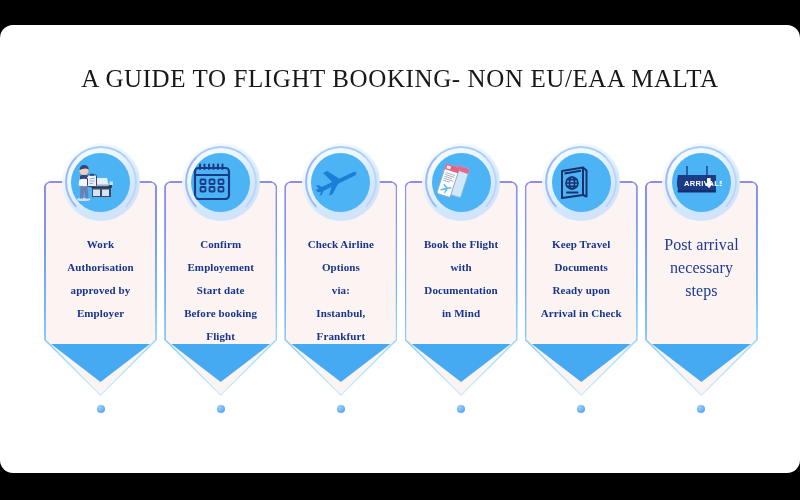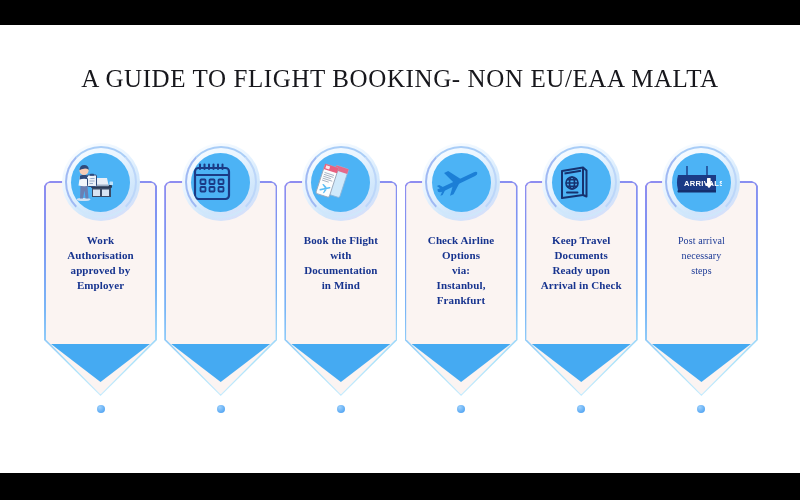--- a/index.html
+++ b/index.html
@@ -23,20 +23,21 @@
 
   
   #canvas {
     position: absolute;
     left: 0;
     top: 25px;
     width: 800px;
     height: 448px;
     background: #ffffff;
     overflow: hidden;
+    border-radius: 13px;
   }
 
   .bar {
     position: absolute;
     left: 0;
     width: 800px;
     background: #000000;
   }
   .bar-top { top: 0; height: 25px; }
   .bar-bottom { top: 473px; height: 27px; }
@@ -115,29 +116,29 @@
   
   .card-text {
     position: absolute;
     left: 2px;
     right: 2px;
     top: 52px;
     text-align: center;
     font-family: "Liberation Serif", "DejaVu Serif", serif;
     font-size: 11px;
     font-weight: bold;
-    line-height: 15px;
+    line-height: 23px;
     color: #17348f;
     white-space: pre-line;
     letter-spacing: 0.1px;
   }
   .card-text.light {
     font-weight: normal;
     color: #1c3a96;
-    font-size: 10px;
+    font-size: 16px;
   }
 
   
   .badge {
     position: absolute;
     left: 50%;
     top: 0;
     transform: translateX(-50%);
     width: 78px;
     height: 78px;
@@ -236,20 +237,25 @@
           </div>
         </div>
         <div class="dot"></div>
       </div>
 
       <div class="step">
         <div class="card-wrap">
           <div class="card-outline"></div>
           <div class="card-fill"></div>
           <div class="card-chevron"></div>
+          <div class="card-text">Confirm
+Employement
+Start date
+Before booking
+Flight</div>
         </div>
         <div class="badge">
           <div class="badge-inner">
             <svg width="42" height="42" viewBox="0 0 42 42">
               <g stroke="#1b3b86" stroke-width="2" fill="none" stroke-linecap="round">
                 <line x1="9" y1="3.5" x2="9" y2="8"></line>
                 <line x1="13.5" y1="3.5" x2="13.5" y2="8"></line>
                 <line x1="18" y1="3.5" x2="18" y2="8"></line>
                 <line x1="22.5" y1="3.5" x2="22.5" y2="8"></line>
                 <line x1="27" y1="3.5" x2="27" y2="8"></line>
@@ -257,20 +263,47 @@
               </g>
               <rect x="4" y="7" width="34" height="31" rx="3.5" fill="none" stroke="#1b3b86" stroke-width="2.2"></rect>
               <line x1="4" y1="14" x2="38" y2="14" stroke="#1b3b86" stroke-width="2"></line>
               <g fill="none" stroke="#1b3b86" stroke-width="1.8">
                 <rect x="9.5" y="18.5" width="5" height="4.5" rx="0.8"></rect>
                 <rect x="18.5" y="18.5" width="5" height="4.5" rx="0.8"></rect>
                 <rect x="27.5" y="18.5" width="5" height="4.5" rx="0.8"></rect>
                 <rect x="9.5" y="26" width="5" height="4.5" rx="0.8"></rect>
                 <rect x="18.5" y="26" width="5" height="4.5" rx="0.8"></rect>
                 <rect x="27.5" y="26" width="5" height="4.5" rx="0.8"></rect>
+              </g>
+            </svg>
+          </div>
+        </div>
+        <div class="dot"></div>
+      </div>
+
+      <div class="step">
+        <div class="card-wrap">
+          <div class="card-outline"></div>
+          <div class="card-fill"></div>
+          <div class="card-chevron"></div>
+          <div class="card-text">Check Airline
+Options
+via:
+Instanbul,
+Frankfurt</div>
+        </div>
+        <div class="badge">
+          <div class="badge-inner">
+            <svg width="48" height="44" viewBox="0 0 48 44">
+              <g transform="rotate(-16 24 22)" fill="#1c7fd6">
+                <path d="M4 24 L44 17.5 q3 -0.4 3 1.6 q0 1.9 -3 2.4 L9.5 27.5 Q5 28 4 26.5 Z"></path>
+                <path d="M22 22.8 L15 10 L19.5 9.3 L30 21 Z"></path>
+                <path d="M20 24.6 L14.5 33.5 L18.3 33 L27 24 Z"></path>
+                <path d="M8.5 25.6 L4.5 20.5 L7 20.2 L12 25 Z"></path>
+                <path d="M8.6 26.6 L5.2 31 L7.6 30.7 L12 26.2 Z"></path>
               </g>
             </svg>
           </div>
         </div>
         <div class="dot"></div>
       </div>
 
       <div class="step">
         <div class="card-wrap">
           <div class="card-outline"></div>
@@ -309,47 +342,20 @@
           </div>
         </div>
         <div class="dot"></div>
       </div>
 
       <div class="step">
         <div class="card-wrap">
           <div class="card-outline"></div>
           <div class="card-fill"></div>
           <div class="card-chevron"></div>
-          <div class="card-text">Check Airline
-Options
-via:
-Instanbul,
-Frankfurt</div>
-        </div>
-        <div class="badge">
-          <div class="badge-inner">
-            <svg width="48" height="44" viewBox="0 0 48 44">
-              <g transform="rotate(-16 24 22)" fill="#1c7fd6">
-                <path d="M4 24 L44 17.5 q3 -0.4 3 1.6 q0 1.9 -3 2.4 L9.5 27.5 Q5 28 4 26.5 Z"></path>
-                <path d="M22 22.8 L15 10 L19.5 9.3 L30 21 Z"></path>
-                <path d="M20 24.6 L14.5 33.5 L18.3 33 L27 24 Z"></path>
-                <path d="M8.5 25.6 L4.5 20.5 L7 20.2 L12 25 Z"></path>
-                <path d="M8.6 26.6 L5.2 31 L7.6 30.7 L12 26.2 Z"></path>
-              </g>
-            </svg>
-          </div>
-        </div>
-        <div class="dot"></div>
-      </div>
-
-      <div class="step">
-        <div class="card-wrap">
-          <div class="card-outline"></div>
-          <div class="card-fill"></div>
-          <div class="card-chevron"></div>
           <div class="card-text">Keep Travel
 Documents
 Ready upon
 Arrival in Check</div>
         </div>
         <div class="badge">
           <div class="badge-inner">
             <svg width="42" height="42" viewBox="0 0 42 42">
               <g fill="none" stroke="#16326f" stroke-width="2" stroke-linejoin="round">
                 <path d="M10 10 L31 6.5 L31 34 L10 37 Z"></path>

